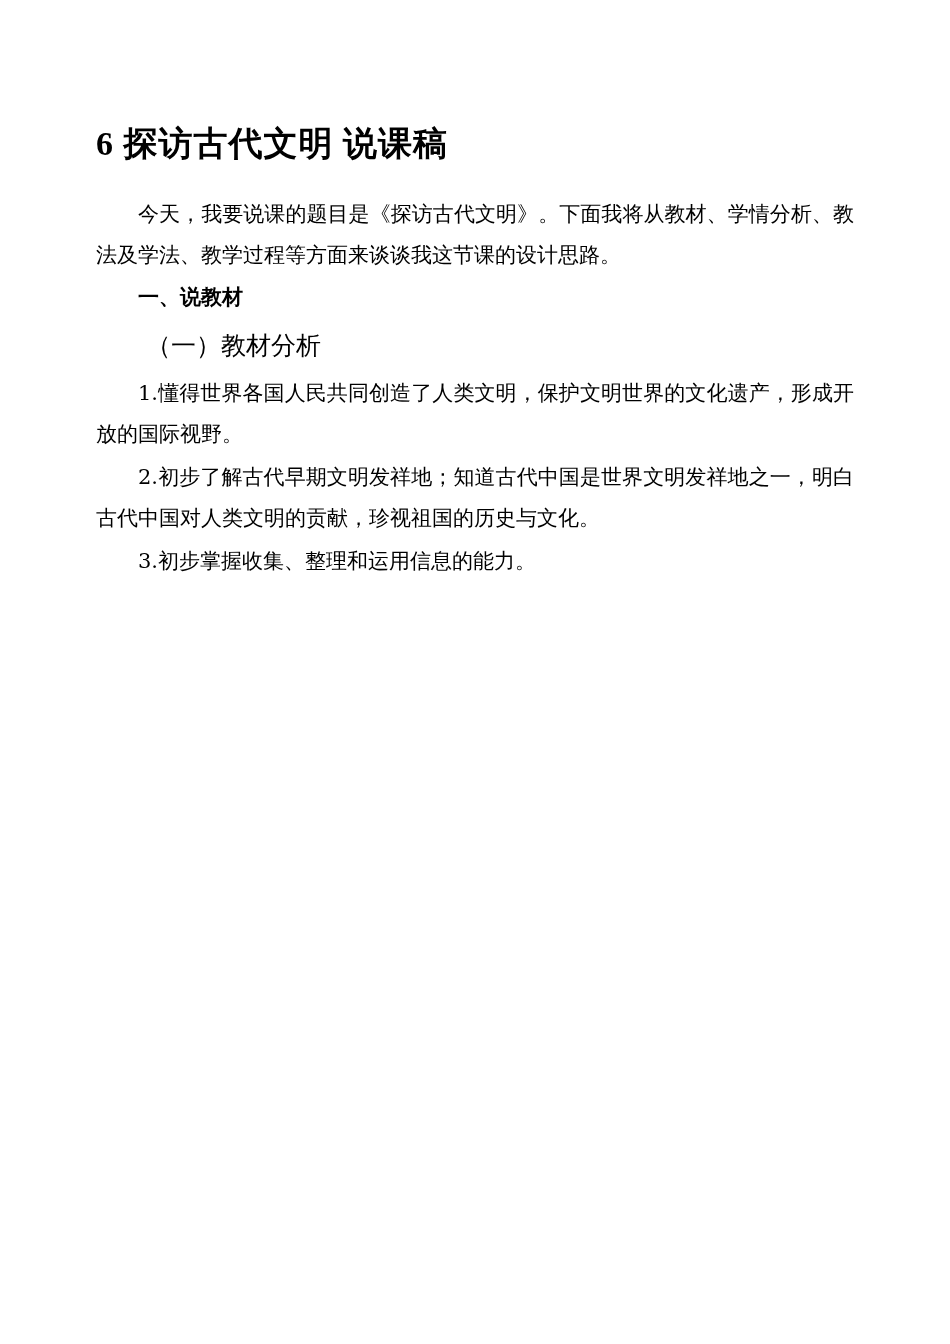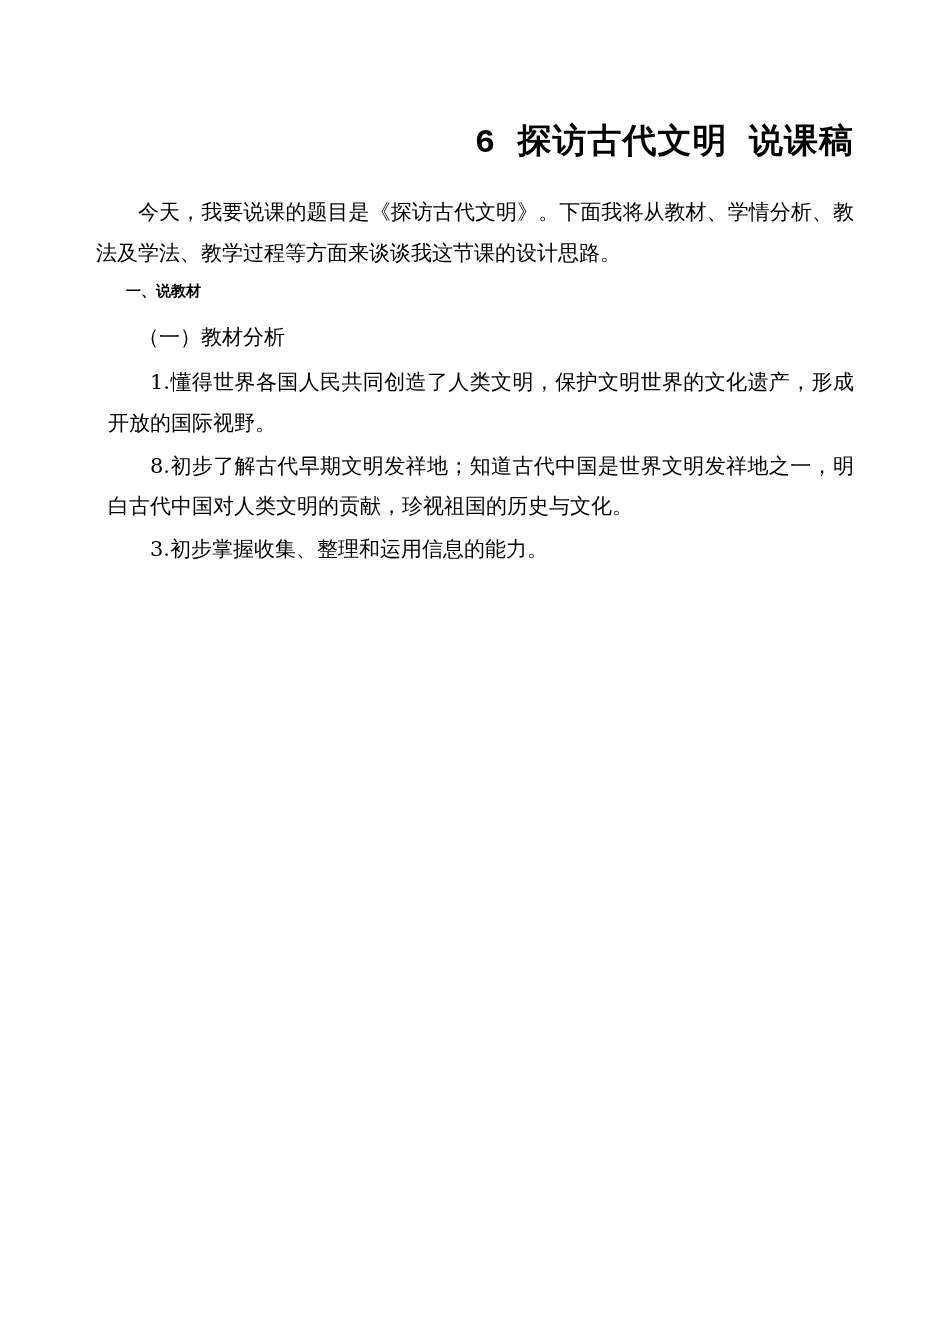--- a/index.html
+++ b/index.html
@@ -15,57 +15,57 @@
     overflow: hidden;
   }
   .page {
     width: 950px;
     height: 1344px;
     box-sizing: border-box;
     padding: 120px 96px 40px 96px;
     position: relative;
   }
   .doc-title {
-    font-family: Liberation Mono, monospace;
+    font-family: Liberation Serif, serif;
     font-weight: bold;
     font-size: 34px;
-    text-align: right;
+    text-align: left;
     letter-spacing: 1px;
     margin: 0 0 26px 0;
     line-height: 1.4;
   }
   p.body-para {
-    font-family: Liberation Mono, monospace;
+    font-family: Liberation Sans, sans-serif;
     font-size: 21px;
     line-height: 1.95;
     margin: 0 0 2px 0;
     text-align: justify;
     text-justify: inter-ideograph;
     text-indent: 2em;
   }
   p.heading-1 {
     font-family: "DejaVu Sans", sans-serif;
     font-weight: bold;
-    font-size: 15px;
+    font-size: 21px;
     line-height: 1.95;
     margin: 0 0 2px 0;
     text-indent: 2em;
   }
   p.heading-2 {
-    font-family: Liberation Mono, monospace;
-    font-size: 21px;
+    font-family: Liberation Serif, serif;
+    font-size: 25px;
     line-height: 1.95;
-    margin: 12px 0 2px 0;
+    margin: 4px 0 2px 0;
     text-indent: 2em;
   }
   p.list-item {
     font-family: "DejaVu Serif", serif;
     font-size: 21px;
     line-height: 1.95;
-    margin: 0 0 2px 12px;
+    margin: 0 0 2px 0;
     text-align: justify;
     text-justify: inter-ideograph;
     text-indent: 2em;
   }
 </style>
 </head>
 <body>
 
 <div class="page">
 
@@ -74,18 +74,18 @@
   <p class="body-para">今天，我要说课的题目是《探访古代文明》。下面我将从教材、学情分析、教法及学法、教学过程等方面来谈谈我这节课的设计思路。</p>
 
   <p class="heading-1">一、说教材</p>
 
   <p class="heading-2">（一）教材分析</p>
 
 
 
   <p class="list-item">1.懂得世界各国人民共同创造了人类文明，保护文明世界的文化遗产，形成开放的国际视野。</p>
 
-  <p class="list-item">8.初步了解古代早期文明发祥地；知道古代中国是世界文明发祥地之一，明白古代中国对人类文明的贡献，珍视祖国的历史与文化。</p>
+  <p class="list-item">2.初步了解古代早期文明发祥地；知道古代中国是世界文明发祥地之一，明白古代中国对人类文明的贡献，珍视祖国的历史与文化。</p>
 
   <p class="list-item">3.初步掌握收集、整理和运用信息的能力。</p>
 
 
 </div>
 
 </body></html>

